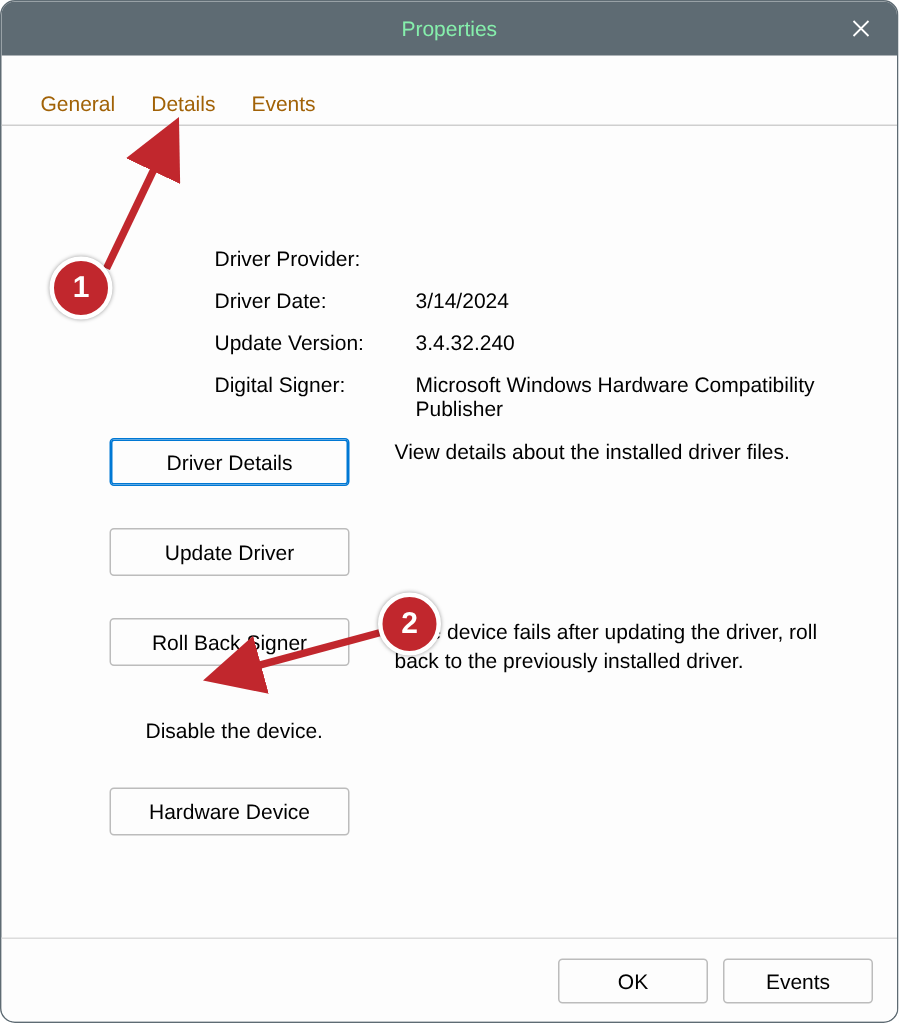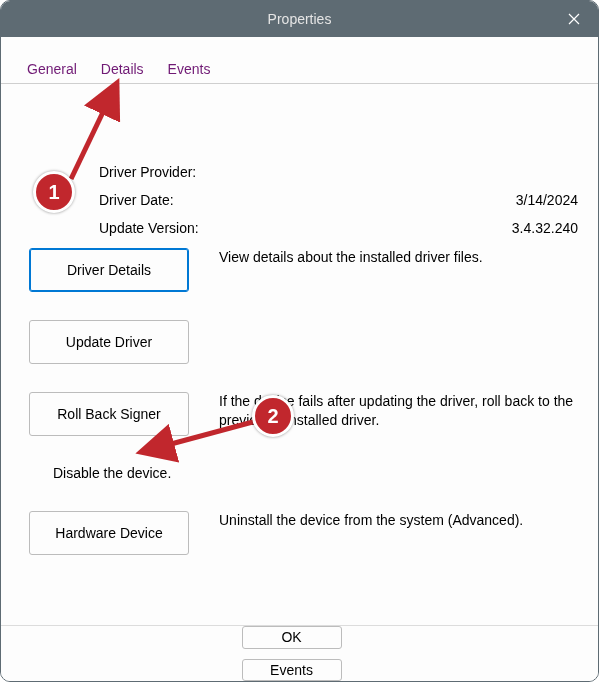--- a/index.html
+++ b/index.html
@@ -19,21 +19,21 @@
     height: 682px;
     border: 1px solid #5e6b73;
     border-radius: 10px;
     background: #fdfdfd;
     position: relative;
     overflow: hidden;
   }
   .titlebar {
     height: 36px;
     background: #5e6b73;
-    color: #e5e5e5;
+    color: #86efac;
     display: flex;
     align-items: center;
     justify-content: center;
     position: relative;
   }
   .titlebar .title {
     font-size: 14px;
   }
   .close-btn {
     position: absolute;
@@ -49,64 +49,64 @@
   .close-btn svg { width: 12px; height: 12px; }
   .tabs {
     display: flex;
     padding-left: 14px;
     margin-top: 18px;
     border-bottom: 1px solid #cfcfcf;
   }
   .tab {
     padding: 6px 12px 6px 12px;
     font-size: 14px;
-    color: #701a75;
+    color: #a16207;
     position: relative;
     cursor: default;
   }
   .tab.active {
     background: #fdfdfd;
     border: 1px solid #cfcfcf;
     border-bottom: 1px solid #fdfdfd;
     margin-bottom: -1px;
     border-top-left-radius: 2px;
     border-top-right-radius: 2px;
   }
   .content {
-    padding: 10px 10px 0 22px;
-    position: relative;
+    padding: 10px 20px 0 22px;
+    position: relative;
+    margin-left: 44px;
   }
   .info-grid {
     margin-left: 76px;
     margin-top: 70px;
   }
   .info-row {
     display: flex;
     margin-bottom: 12px;
   }
   .info-label {
     width: 134px;
     flex-shrink: 0;
   }
   .info-value {
     flex: 1;
     padding-right: 10px;
-    text-align: right;
   }
   .btn-section {
     margin-top: 12px;
   }
   .btn-row {
     display: flex;
     align-items: flex-start;
     margin-bottom: 28px;
   }
   .action-btn {
     width: 160px;
-    height: 44px;
+    height: 32px;
     background: #fdfdfd;
     border: 1px solid #bcbcbc;
     border-radius: 3px;
     font-size: 14px;
     font-family: inherit;
     cursor: default;
     flex-shrink: 0;
     margin-left: 6px;
     display: flex;
     align-items: center;
@@ -128,21 +128,20 @@
     right: 0;
     left: 0;
     height: 56px;
     border-top: 1px solid #dcdcdc;
     display: flex;
     justify-content: flex-end;
     align-items: center;
     padding-right: 16px;
     gap: 10px;
     background: #fdfdfd;
-    flex-direction: column;
   }
   .footer-btn {
     width: 100px;
     height: 30px;
     background: #fdfdfd;
     border: 1px solid #bcbcbc;
     border-radius: 3px;
     font-size: 14px;
     font-family: inherit;
     display: flex;
@@ -202,20 +201,24 @@
         <div class="info-value"></div>
       </div>
       <div class="info-row">
         <div class="info-label">Driver Date:</div>
         <div class="info-value">3/14/2024</div>
       </div>
       <div class="info-row">
         <div class="info-label">Update Version:</div>
         <div class="info-value">3.4.32.240</div>
       </div>
+      <div class="info-row">
+        <div class="info-label">Digital Signer:</div>
+        <div class="info-value">Microsoft Windows Hardware Compatibility Publisher</div>
+      </div>
     </div>
 
     <div class="btn-section">
       <div class="btn-row">
         <div class="action-btn highlighted">
             <span>Driver Details</span>
           </div>
         <div class="btn-desc">View details about the installed driver files.</div>
       </div>
       <div class="btn-row">
@@ -229,21 +232,20 @@
           </div>
         <div class="btn-desc">If the device fails after updating the driver, roll back to the previously installed driver.</div>
       </div>
       <div class="btn-row">
         <div class="btn-desc">Disable the device.</div>
       </div>
       <div class="btn-row">
         <div class="action-btn">
             <span>Hardware Device</span>
           </div>
-        <div class="btn-desc">Uninstall the device from the system (Advanced).</div>
       </div>
     </div>
 
   </div>
 
   <div class="footer">
     <div class="footer-btn">
         <span>OK</span>
       </div>
     <div class="footer-btn">

